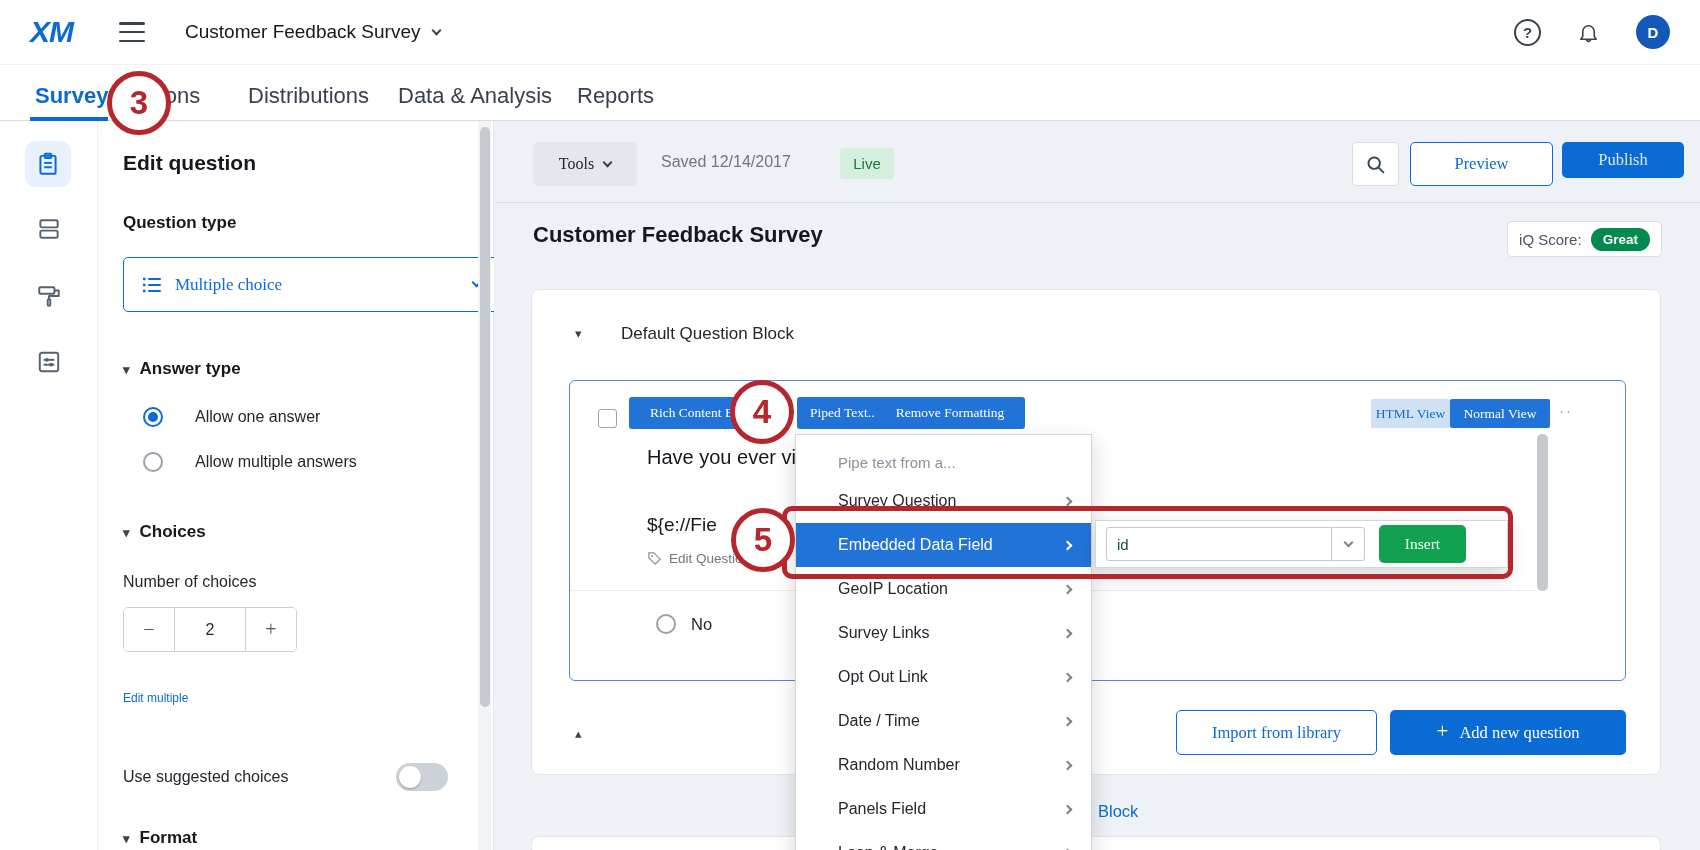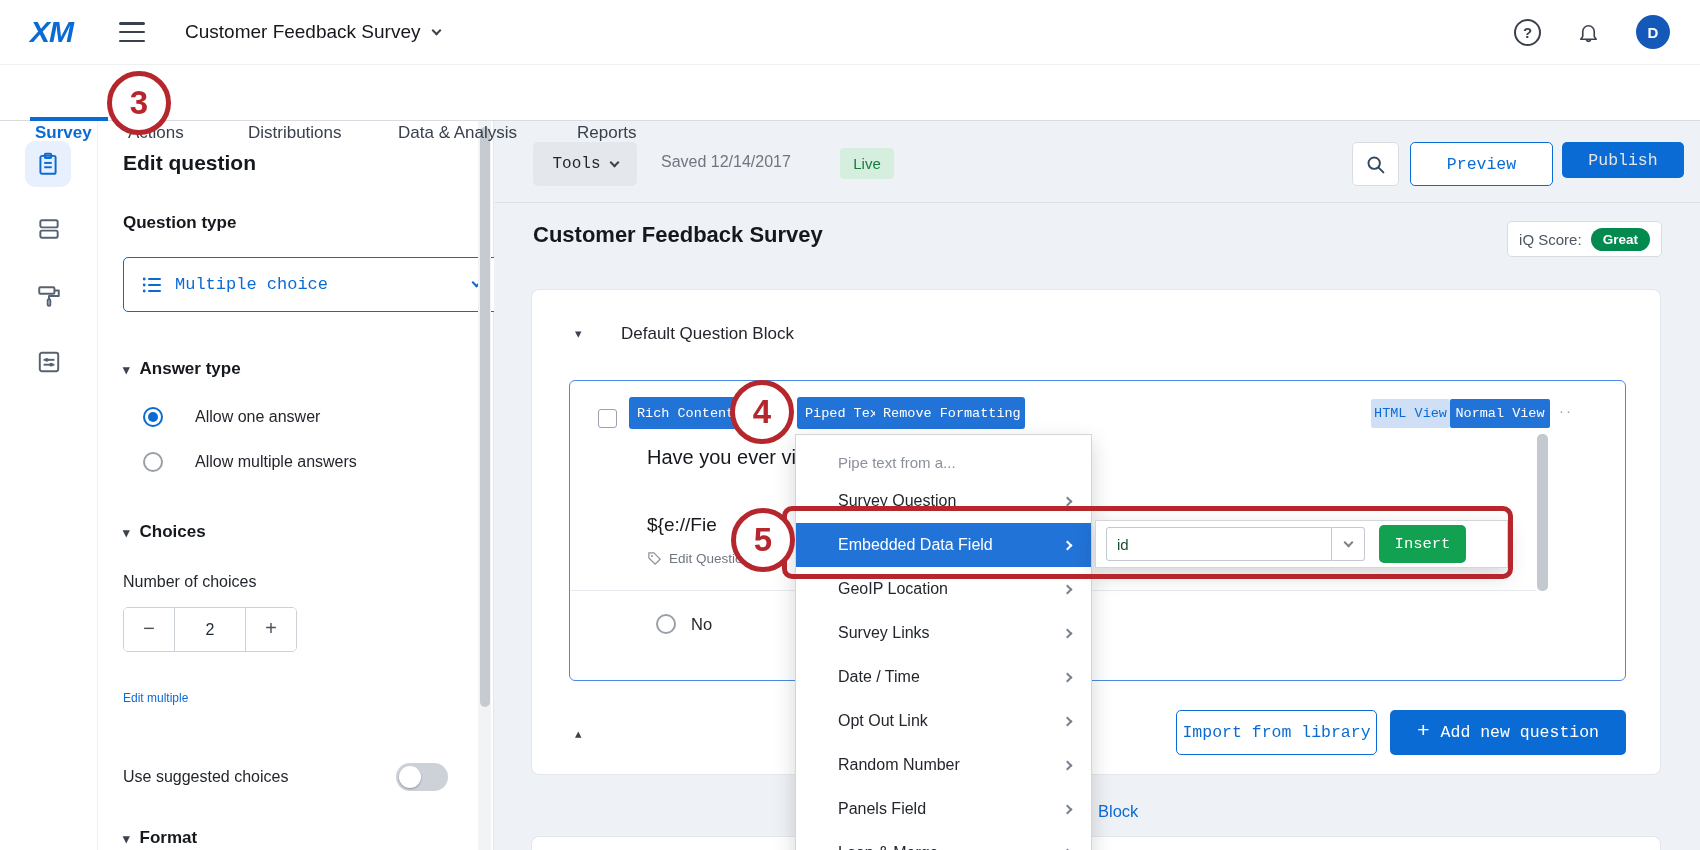--- a/index.html
+++ b/index.html
@@ -5,41 +5,41 @@
   :root{
     --accent:#0b6bd4;
     --btn-blue:#2273d8;
     --red:#b5262d;
     --green:#12a150;
     --green-dark:#038a4f;
   }
   *{margin:0;padding:0;box-sizing:border-box;}
   html,body{background:#fff;}
   body{font-family:"Liberation Sans",sans-serif;color:#1f2937;}
-  button{font-family:Liberation Mono, monospace;}
+  button{font-family:Liberation Serif, serif;}
   .stage{position:relative;width:1700px;height:850px;background:#fff;overflow:hidden;}
   .stage > *{position:absolute;}
 
   
   .topbar{left:0;top:0;width:1700px;height:65px;background:#fff;border-bottom:1px solid #eef0f3;display:flex;align-items:center;padding:0 30px;z-index:5;}
   .logo{color:var(--accent);font-size:30px;font-weight:800;font-style:italic;letter-spacing:-1px;margin-right:46px;}
   .hamburger{width:26px;height:20px;border:none;background:none;cursor:pointer;display:flex;flex-direction:column;justify-content:space-between;margin-right:40px;}
   .hamburger span{display:block;height:2.5px;background:#39414c;border-radius:2px;}
   .title-dd{display:flex;align-items:center;gap:12px;cursor:pointer;}
   .title-text{font-size:19px;color:#15181d;}
   .spacer{flex:1;}
   .help{width:27px;height:27px;border:2px solid #39414c;border-radius:50%;display:flex;align-items:center;justify-content:center;cursor:pointer;}
   .help span{font-size:15px;font-weight:700;color:#39414c;}
   .bellwrap{margin-left:36px;cursor:pointer;display:flex;}
   .avatar{margin-left:36px;width:34px;height:34px;border-radius:50%;background:#1458b8;display:flex;align-items:center;justify-content:center;cursor:pointer;}
   .avatar span{color:#fff;font-size:15px;font-weight:700;}
 
   
   .tabbar{left:0;top:65px;width:1700px;height:56px;background:#fff;border-bottom:1px solid #d8dce2;z-index:4;}
-  .tab{position:absolute;top:18px;font-size:17px;color:#39414c;cursor:pointer;white-space:nowrap;margin-top:40px;}
+  .tab{position:absolute;top:18px;font-size:22px;color:#39414c;cursor:pointer;white-space:nowrap;}
   .tab.active{color:var(--accent);font-weight:700;}
   .tab-underline{position:absolute;left:30px;bottom:-1px;width:78px;height:4px;background:var(--accent);}
 
   
   .rail{left:0;top:121px;width:98px;height:729px;background:#fff;border-right:1px solid #eef0f3;}
   .rail-chip{position:absolute;left:25px;top:20px;width:46px;height:46px;background:#e7f0fc;border-radius:10px;display:flex;align-items:center;justify-content:center;cursor:pointer;}
   .rail-btn{position:absolute;left:35px;width:28px;height:28px;display:flex;align-items:center;justify-content:center;cursor:pointer;}
 
   
   .panel{left:98px;top:121px;width:396px;height:729px;background:#fff;border-right:1px solid #e3e6ea;}
@@ -330,25 +330,25 @@
     </div>
     <div class="menu-item">
       <span>GeoIP Location</span>
       <span class="chev right sm c-gray"></span>
     </div>
     <div class="menu-item">
       <span>Survey Links</span>
       <span class="chev right sm c-gray"></span>
     </div>
     <div class="menu-item">
+      <span>Opt Out Link</span>
+      <span class="chev right sm c-gray"></span>
+    </div>
+    <div class="menu-item">
       <span>Date / Time</span>
-      <span class="chev right sm c-gray"></span>
-    </div>
-    <div class="menu-item">
-      <span>Opt Out Link</span>
       <span class="chev right sm c-gray"></span>
     </div>
     <div class="menu-item">
       <span>Random Number</span>
       <span class="chev right sm c-gray"></span>
     </div>
     <div class="menu-item">
       <span>Panels Field</span>
       <span class="chev right sm c-gray"></span>
     </div>

